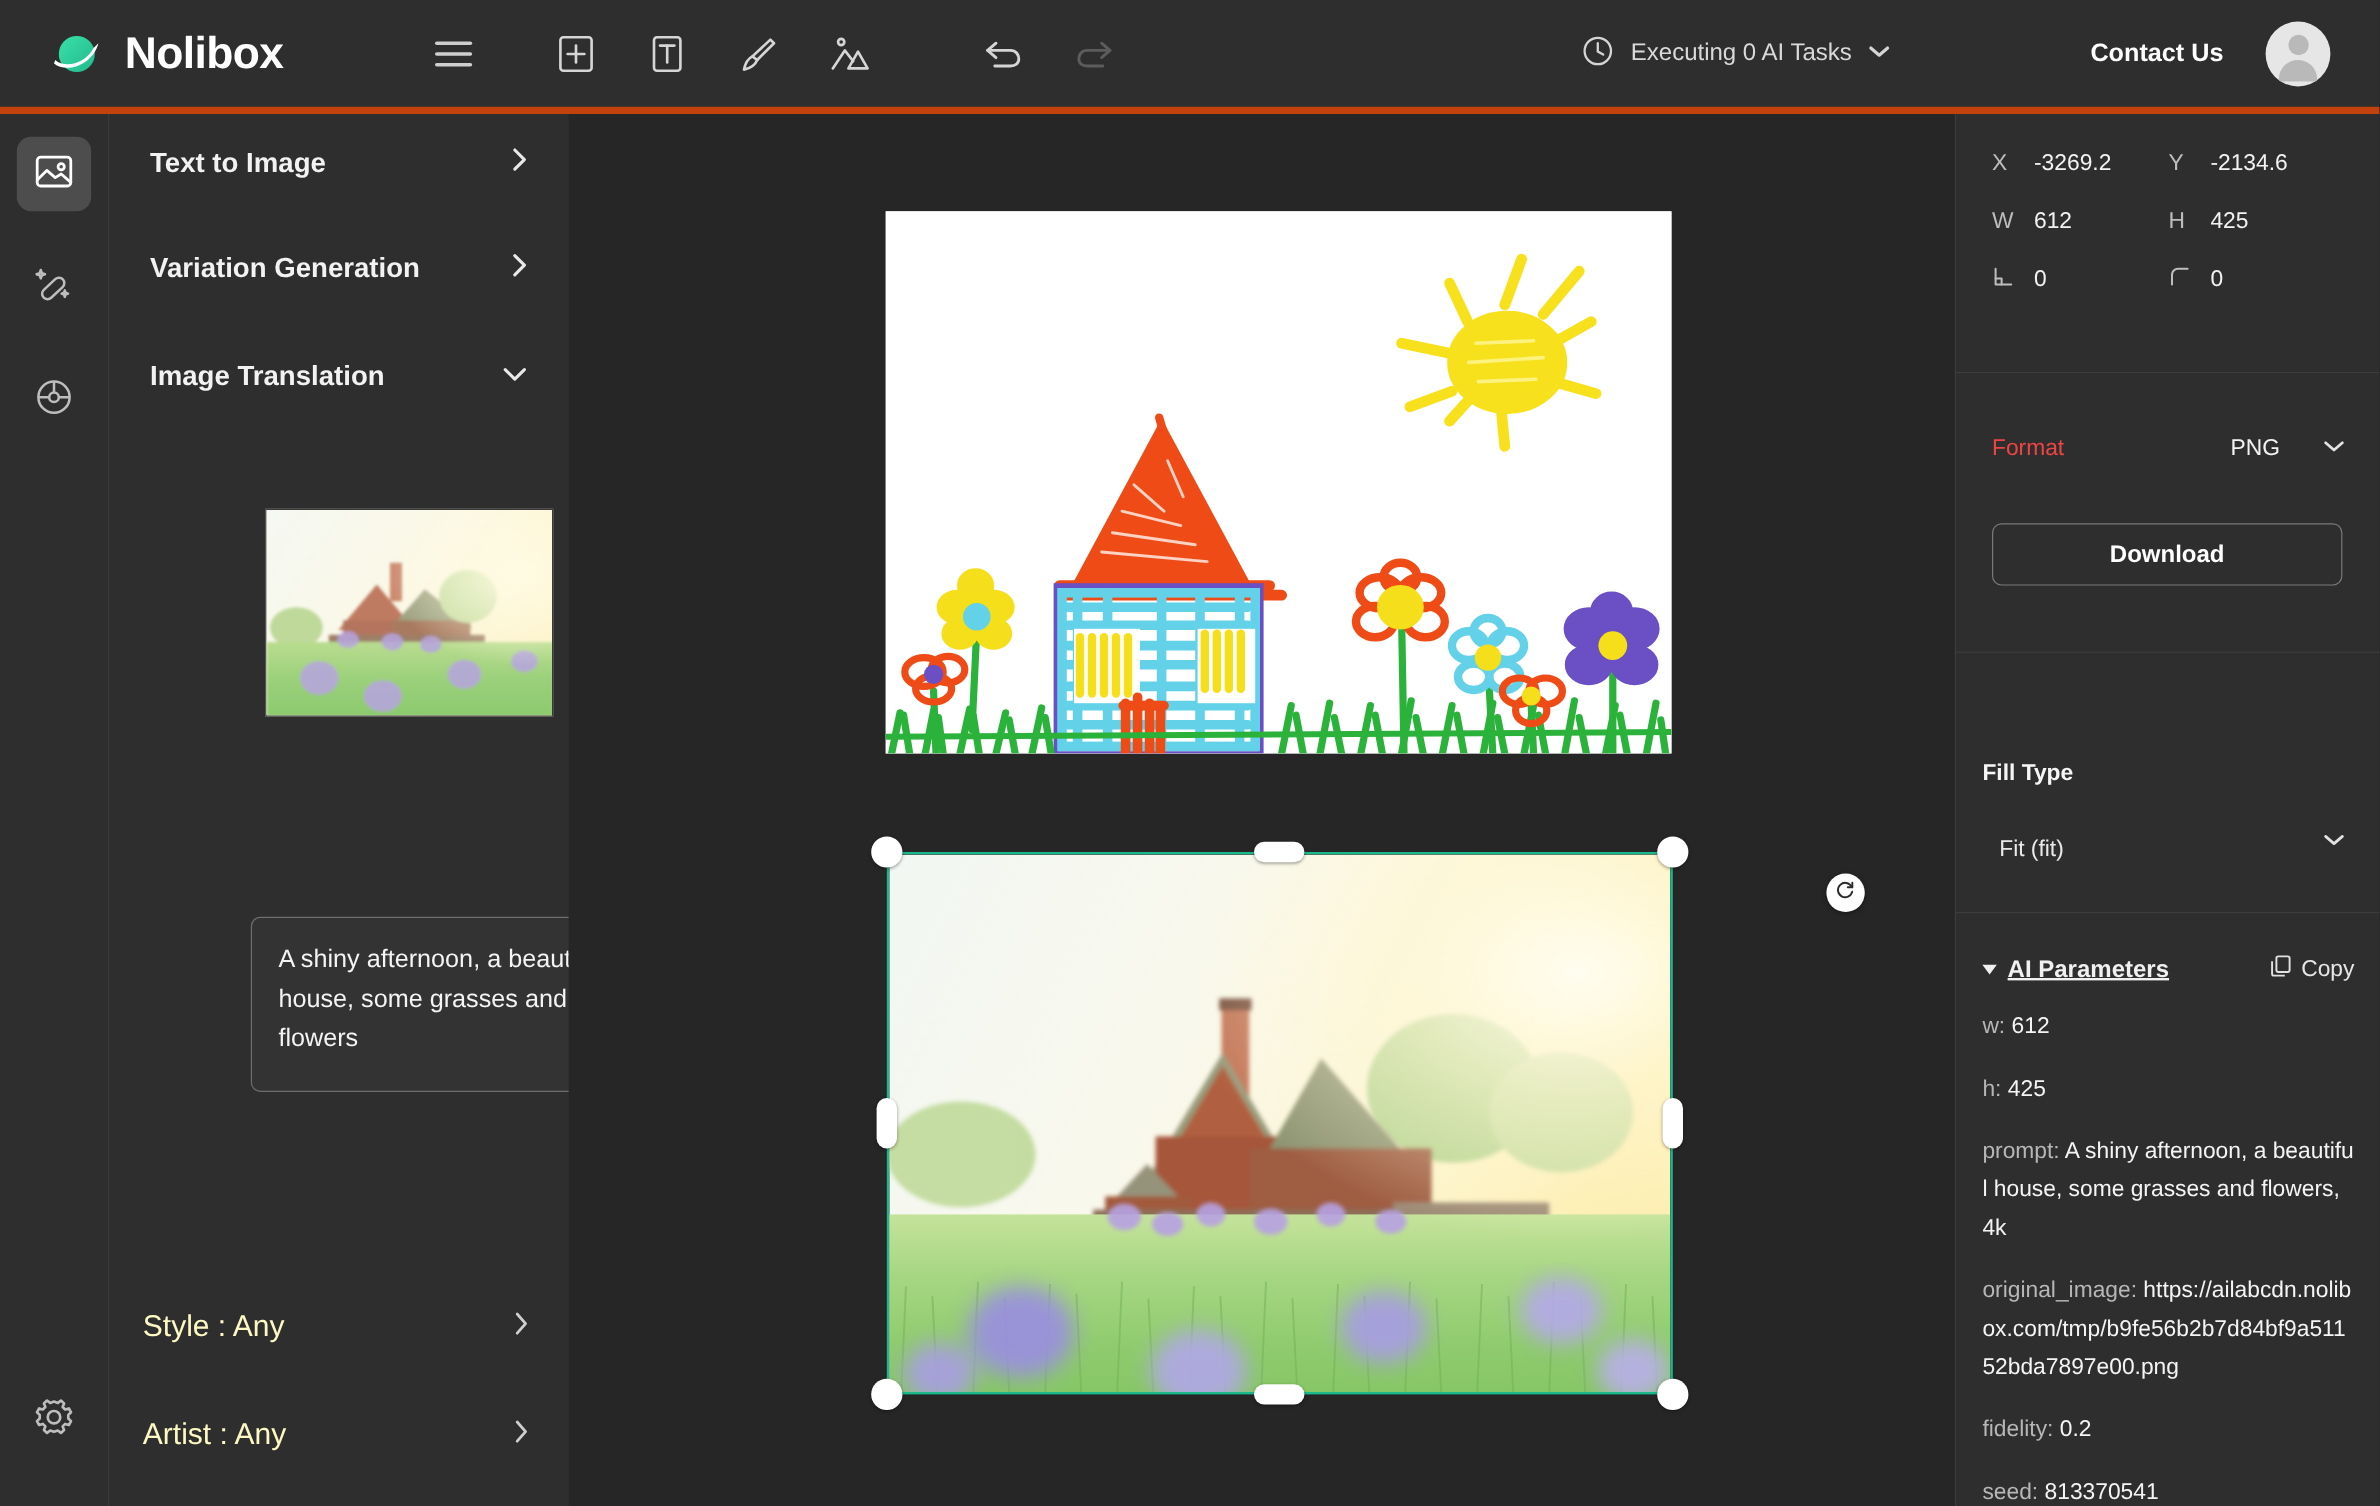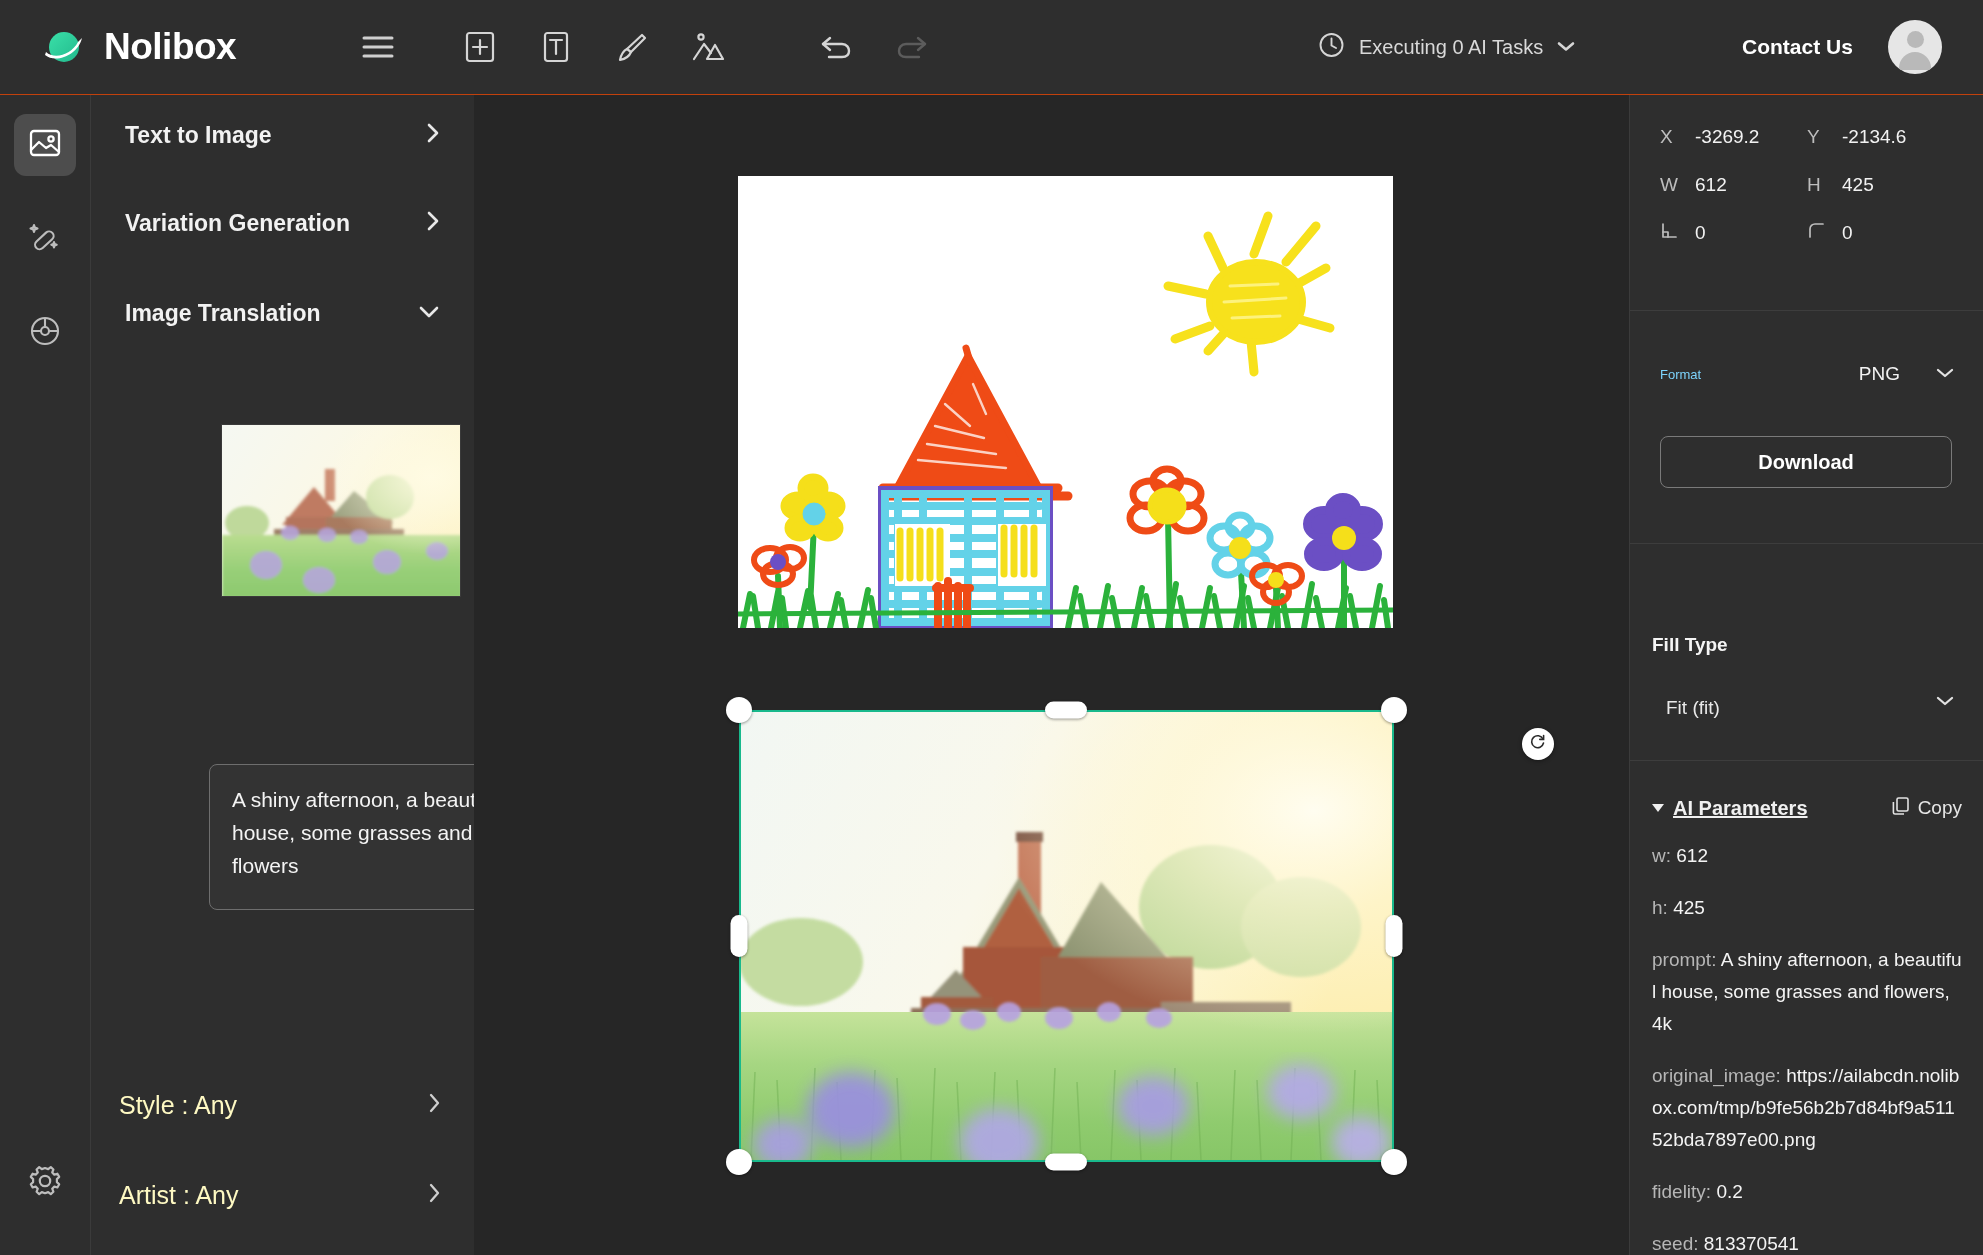--- a/index.html
+++ b/index.html
@@ -8,21 +8,21 @@
     background: #2b2b2b;
     font-family: "Liberation Sans", sans-serif;
     overflow: hidden;
   }
   #app { position: relative; width: 1983px; height: 1255px; background: #2b2b2b; }
 
   
   .header {
     position: absolute; left: 0; top: 0; width: 1983px; height: 95px;
     background: #2e2e2e; display: flex; align-items: center;
-    border-bottom: 1px solid #c2410c;
+    border-bottom: 6px solid #c2410c;
   }
   .brand { display: flex; align-items: center; gap: 16px; padding-left: 42px; width: 340px; }
   .logo-planet { position: relative; width: 46px; height: 46px; }
   .brand-name { color: #fff; font-size: 37px; font-weight: bold; letter-spacing: -0.5px; }
 
   .hdr-icons { display: flex; align-items: center; gap: 0px; }
   .hdr-btn {
     width: 76px; height: 60px; display: flex; align-items: center; justify-content: center;
     cursor: pointer;
   }
@@ -146,21 +146,21 @@
   .geo-cell { display: flex; align-items: center; gap: 17px; width: 50%; }
   .geo-key { color: #bdbdbd; font-size: 19px; width: 18px; flex: none; }
   .geo-val { color: #f2f2f2; font-size: 19px; cursor: text; }
 
   .divider { position: absolute; left: 0; width: 354px; height: 1px; background: #3d3d3d; }
 
   .fmt-row {
     position: absolute; left: 0; top: 256px; width: 354px; height: 46px;
     display: flex; align-items: center; padding: 0 30px;
   }
-  .fmt-label { color: #7dd3fc; font-size: 13px; }
+  .fmt-label { color: #ef4444; font-size: 19px; }
   .fmt-select {
     margin-left: auto; display: flex; align-items: center; gap: 36px; cursor: pointer;
   }
   .fmt-value { color: #f2f2f2; font-size: 19px; }
 
   .download {
     position: absolute; left: 30px; top: 341px; width: 292px; height: 52px;
     border: 1px solid #7a7a7a; border-radius: 8px; background: transparent;
     color: #ffffff; font-size: 20px; font-weight: bold;
     display: flex; align-items: center; justify-content: center; cursor: pointer;

